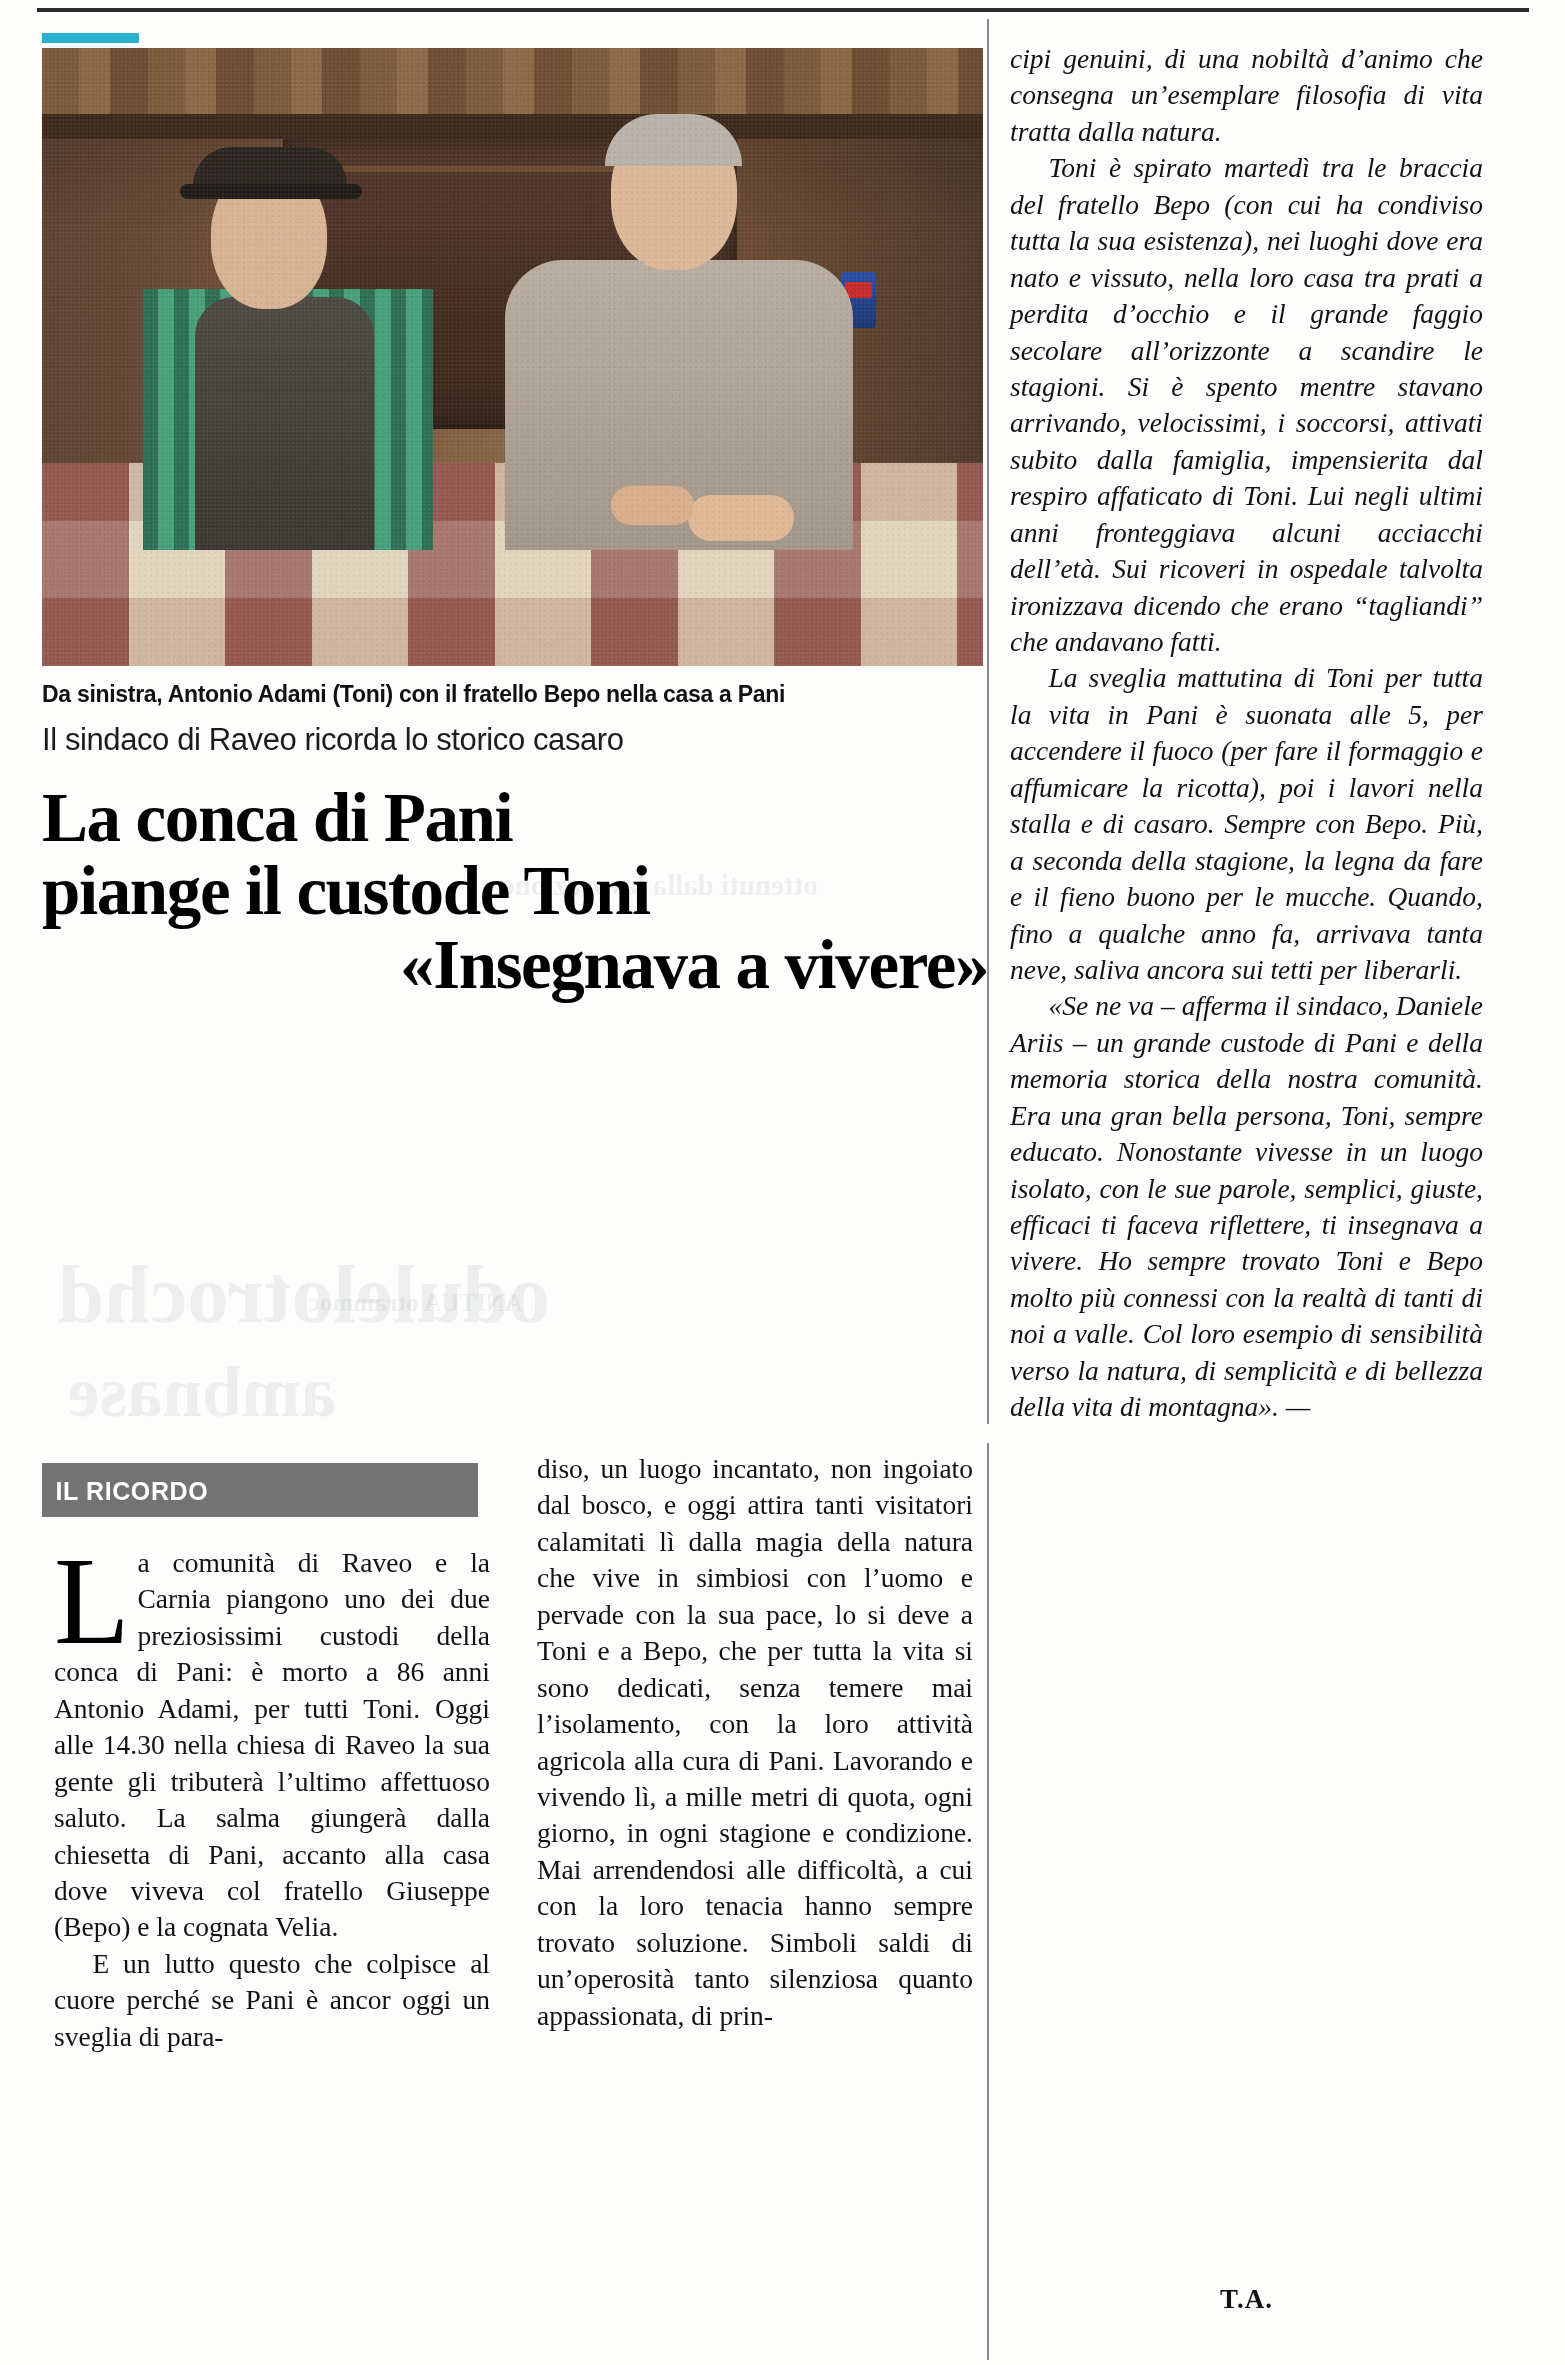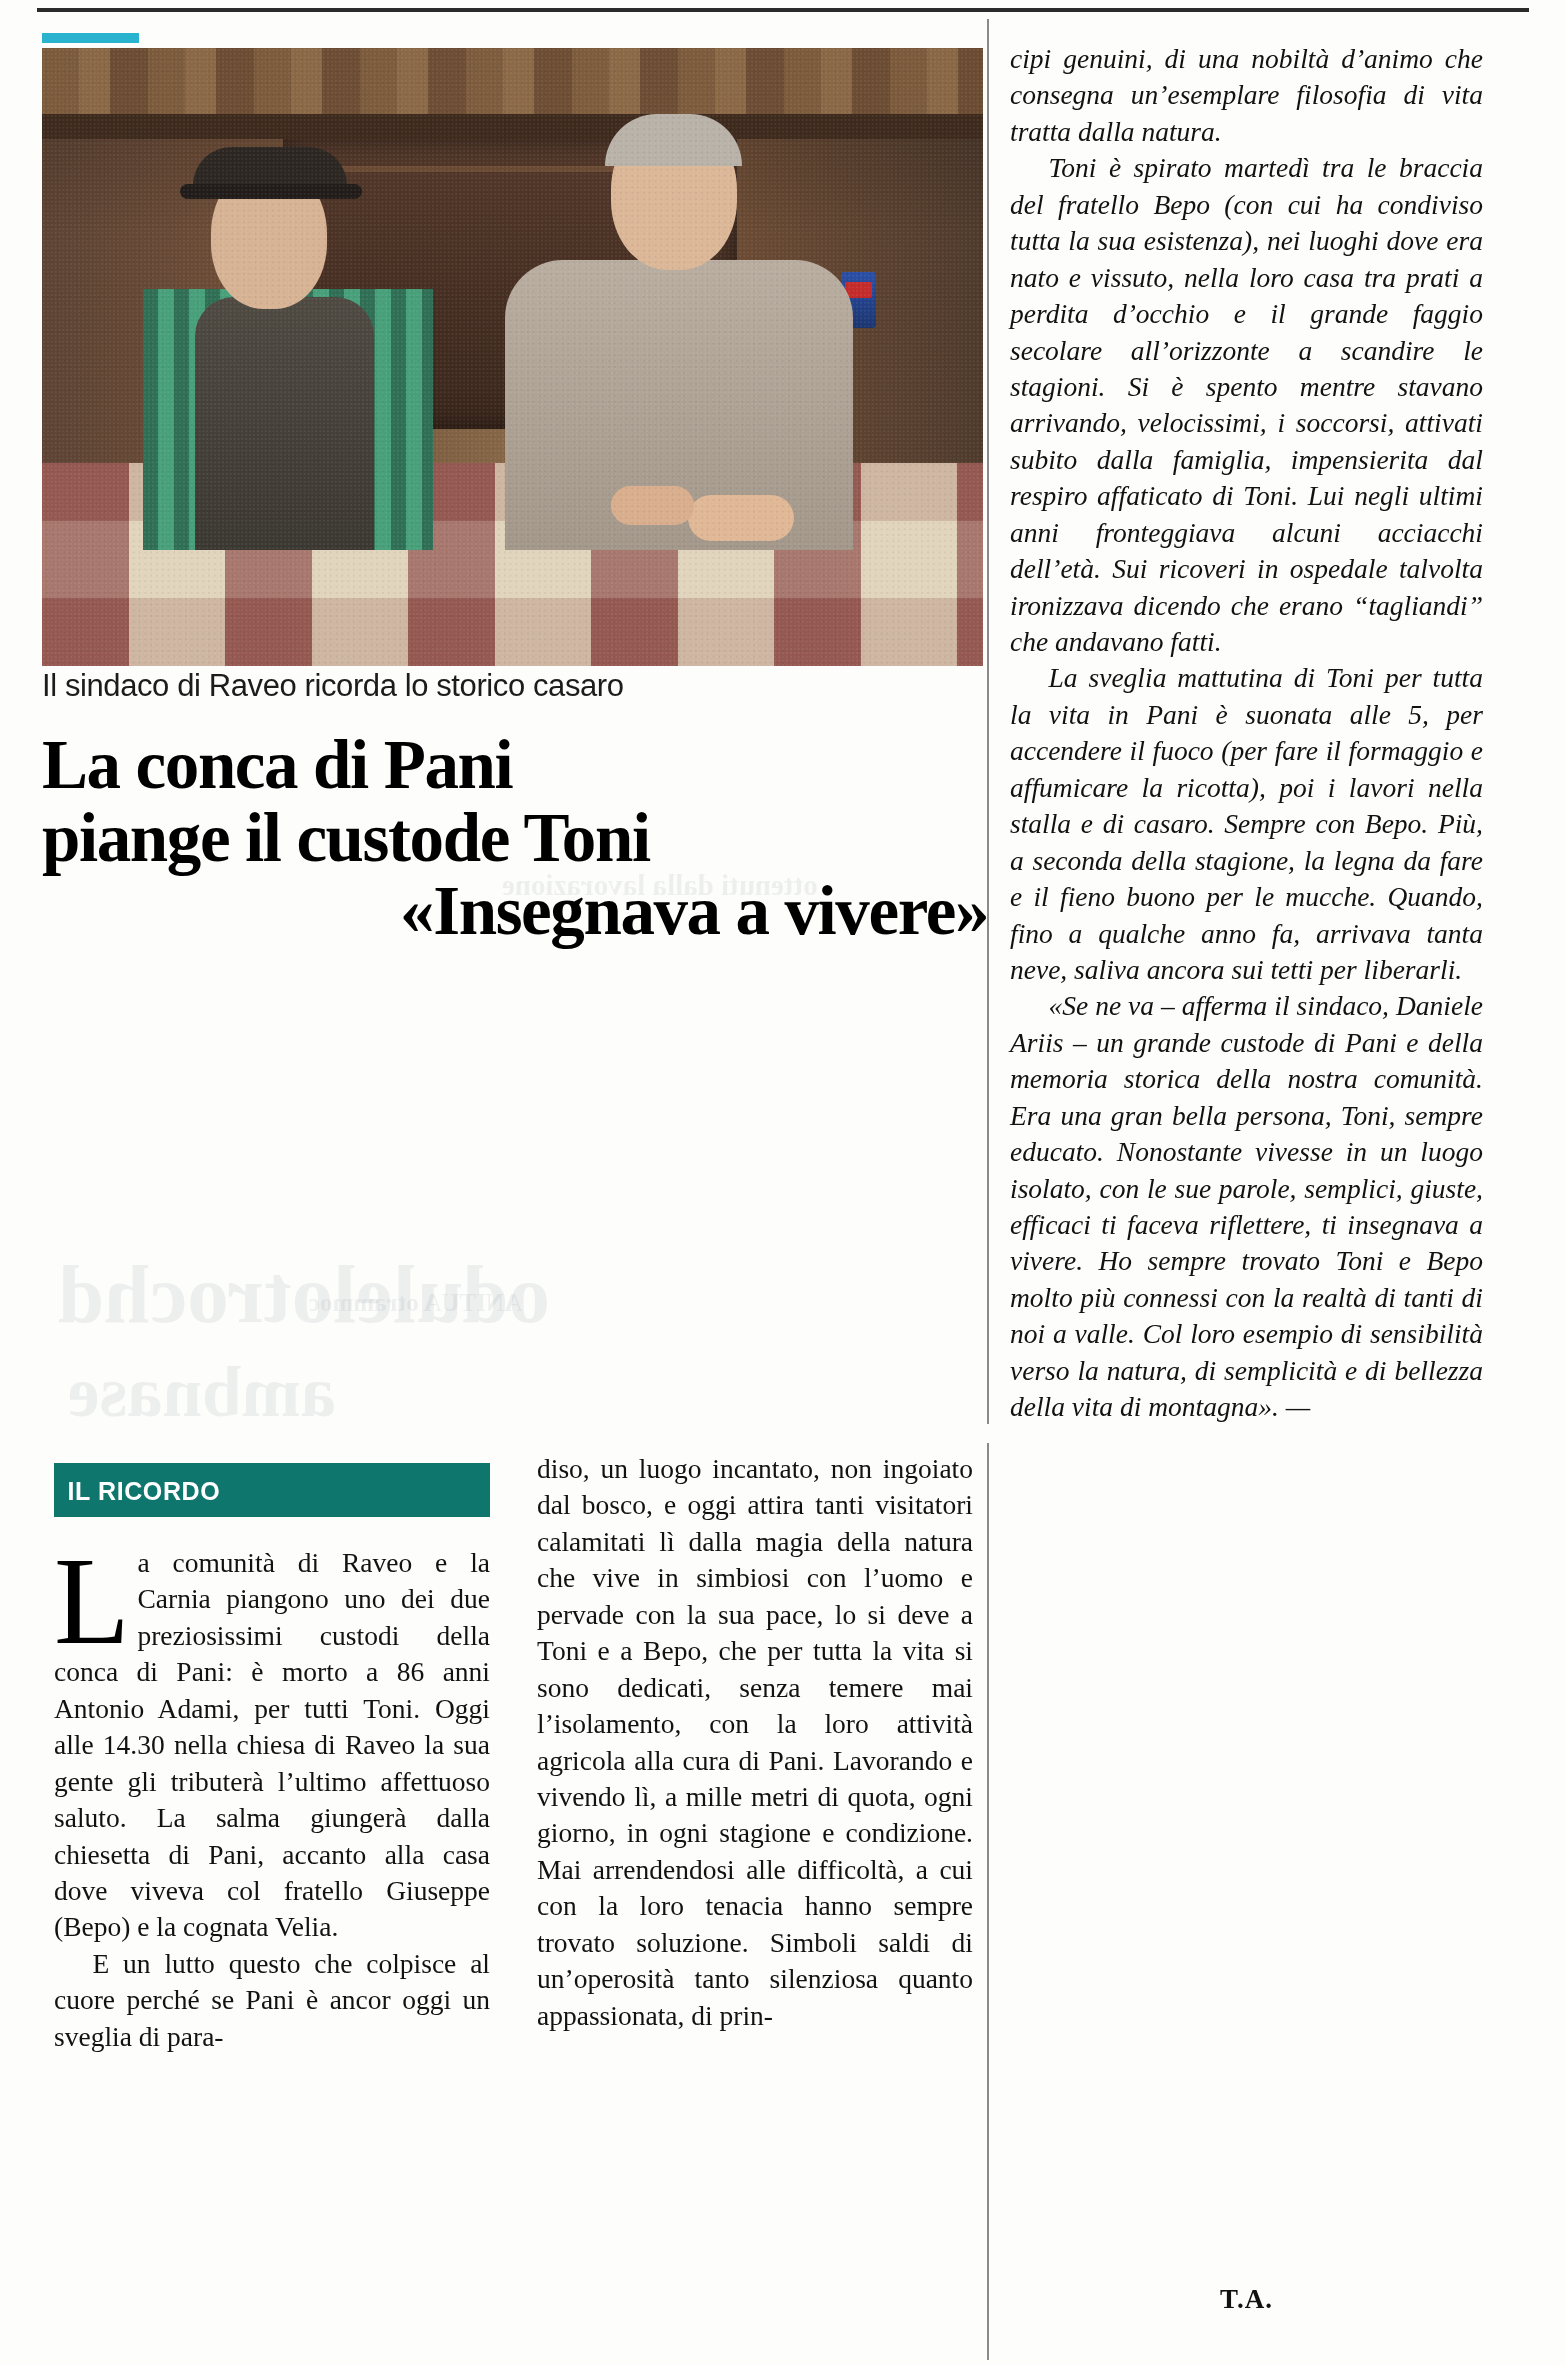--- a/index.html
+++ b/index.html
@@ -184,25 +184,25 @@
     color: #000;
     margin-top: 23px;
   }
   .headline .l1 { display:block; }
   .headline .l2 { display:block; text-align: left; font-family: Liberation Serif, serif; }
   .headline .l3 { display:block; text-align: right; }
 
   
   .ricordo-bar {
     position: absolute;
-    left: 54px;
+    left: 42px;
     top: 1463px;
     width: 436px;
     height: 54px;
-    background: #0f766e;
+    background: #737373;
   }
   .ricordo-bar span {
     font-family: "Liberation Sans", sans-serif;
     font-weight: bold;
     font-size: 25px;
     letter-spacing: 0.6px;
     color: #ffffff;
     position: absolute;
     left: 13.5px;
     top: 13.5px;
@@ -298,20 +298,21 @@
       <div class="man m2">
         <div class="body"></div>
         <div class="hand"></div>
         <div class="hand2"></div>
         <div class="head"></div>
         <div class="hair"></div>
       </div>
       <div class="grain"></div>
     </div>
 
+    <div class="caption">Da sinistra, Antonio Adami (Toni) con il fratello Bepo nella casa a Pani</div>
 
     <div class="kicker">
       <div>Il sindaco di Raveo ricorda lo storico casaro</div>
     </div>
 
     <div class="headline">
       <span class="l1">La conca di Pani</span>
       <span class="l2">piange il custode Toni</span>
       <span class="l3">«Insegnava a vivere»</span>
     </div>

